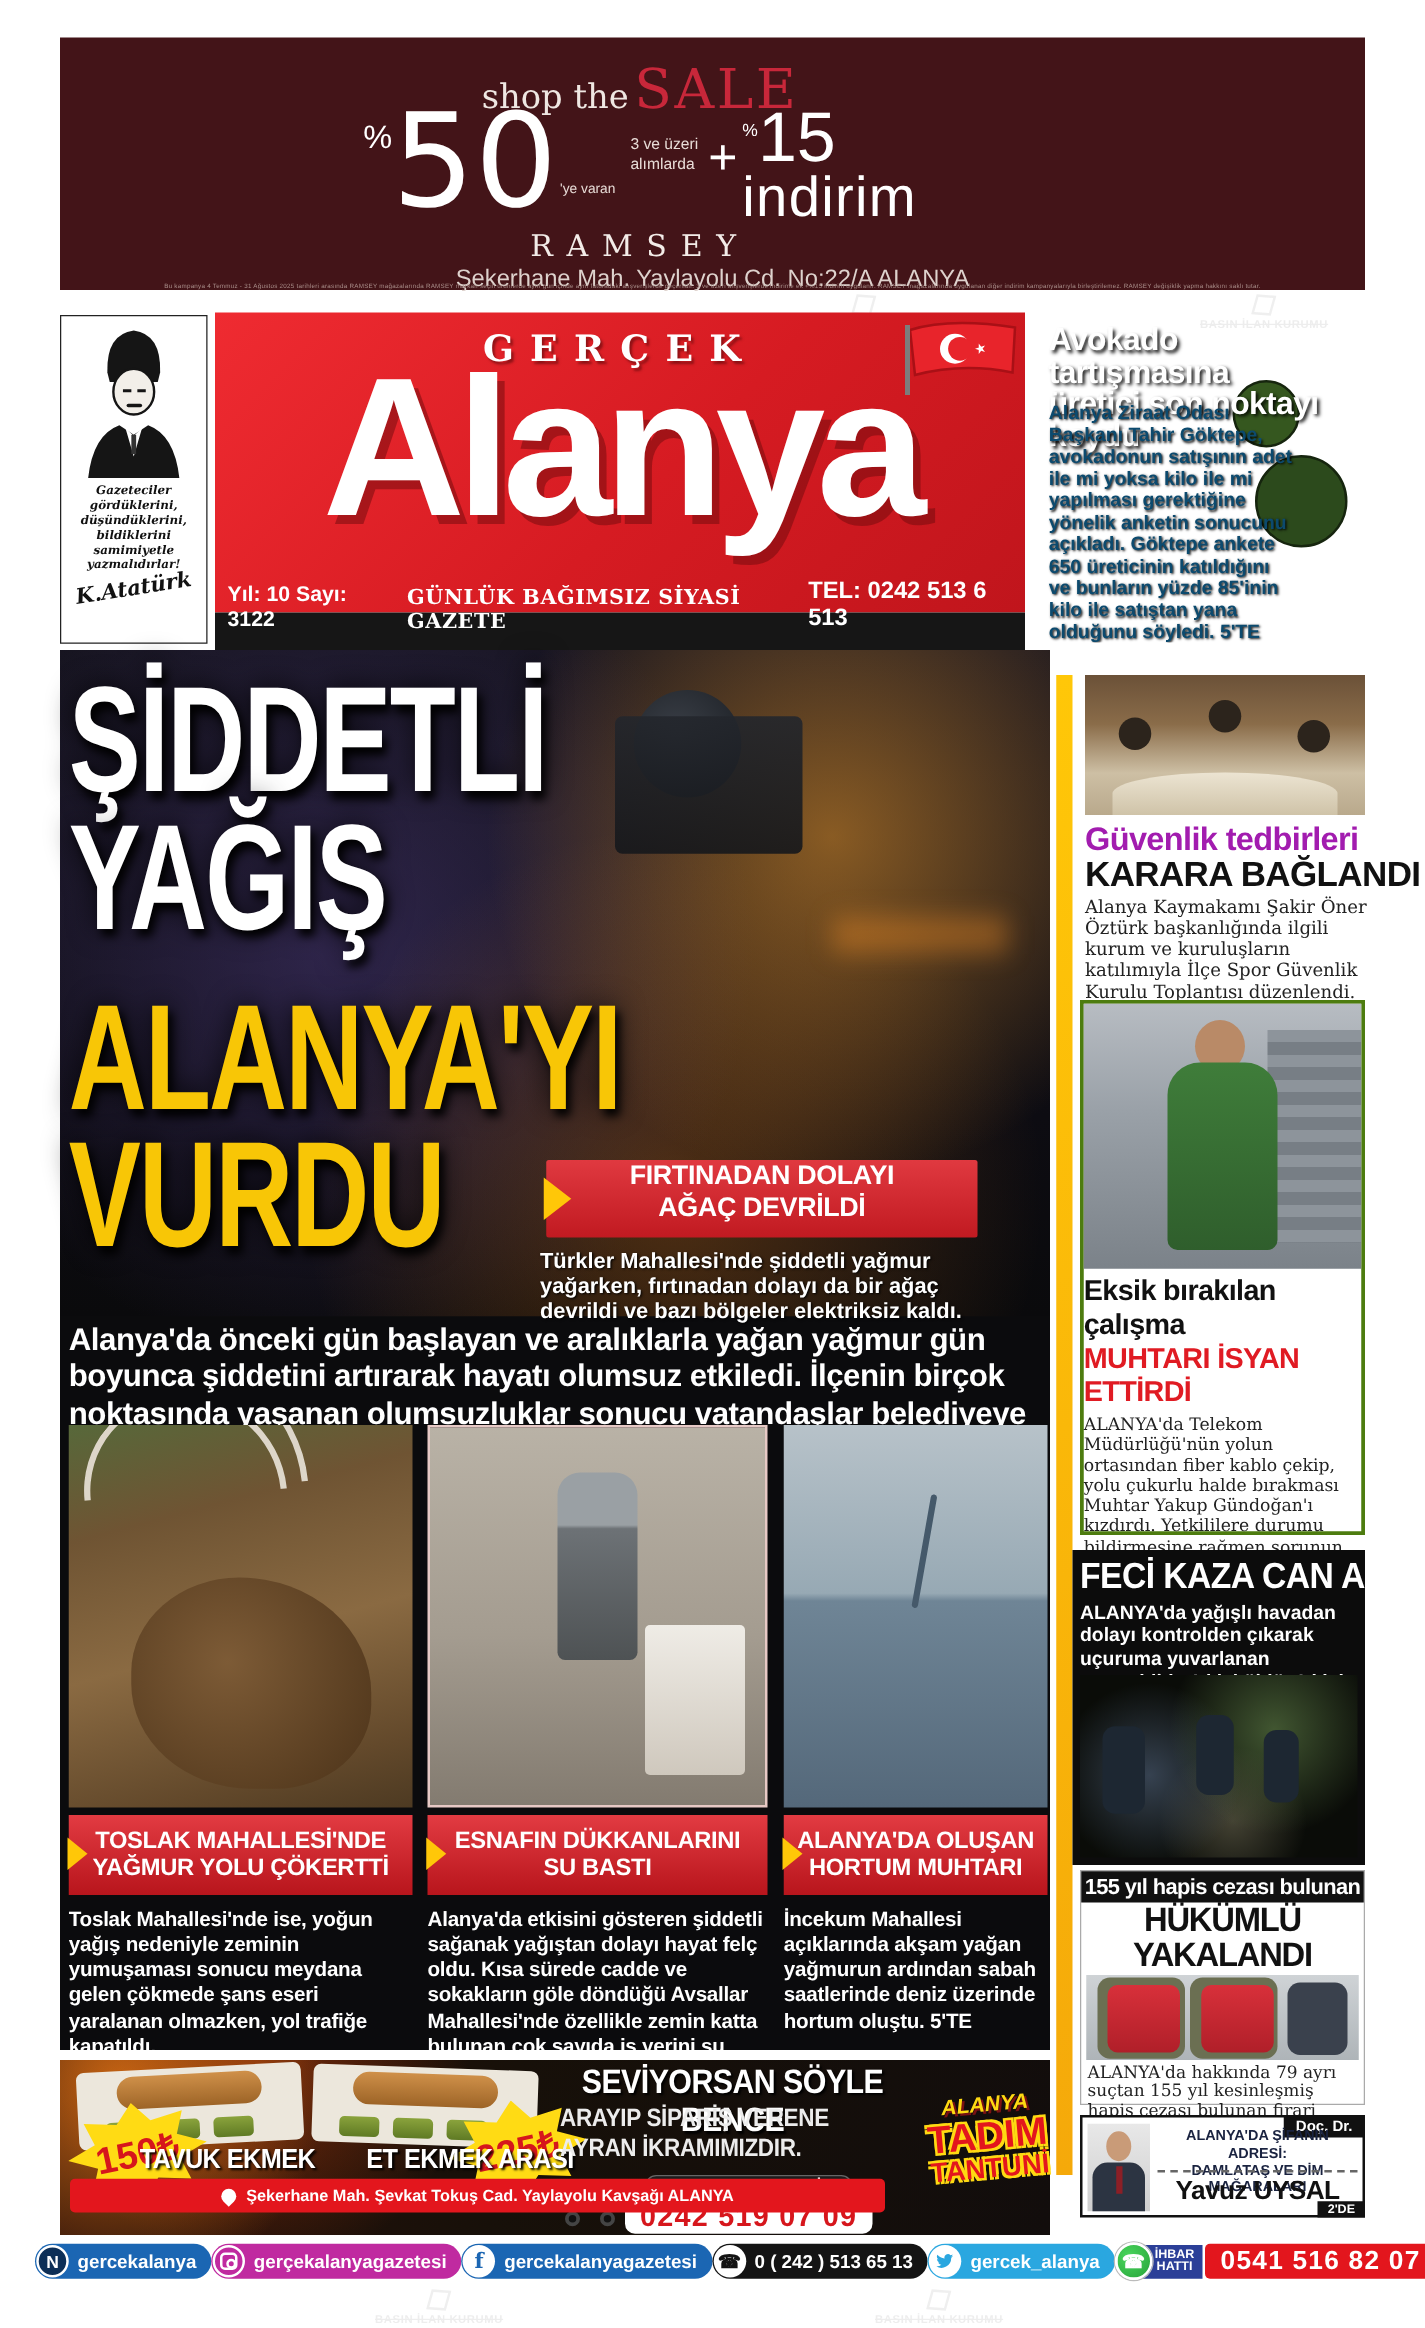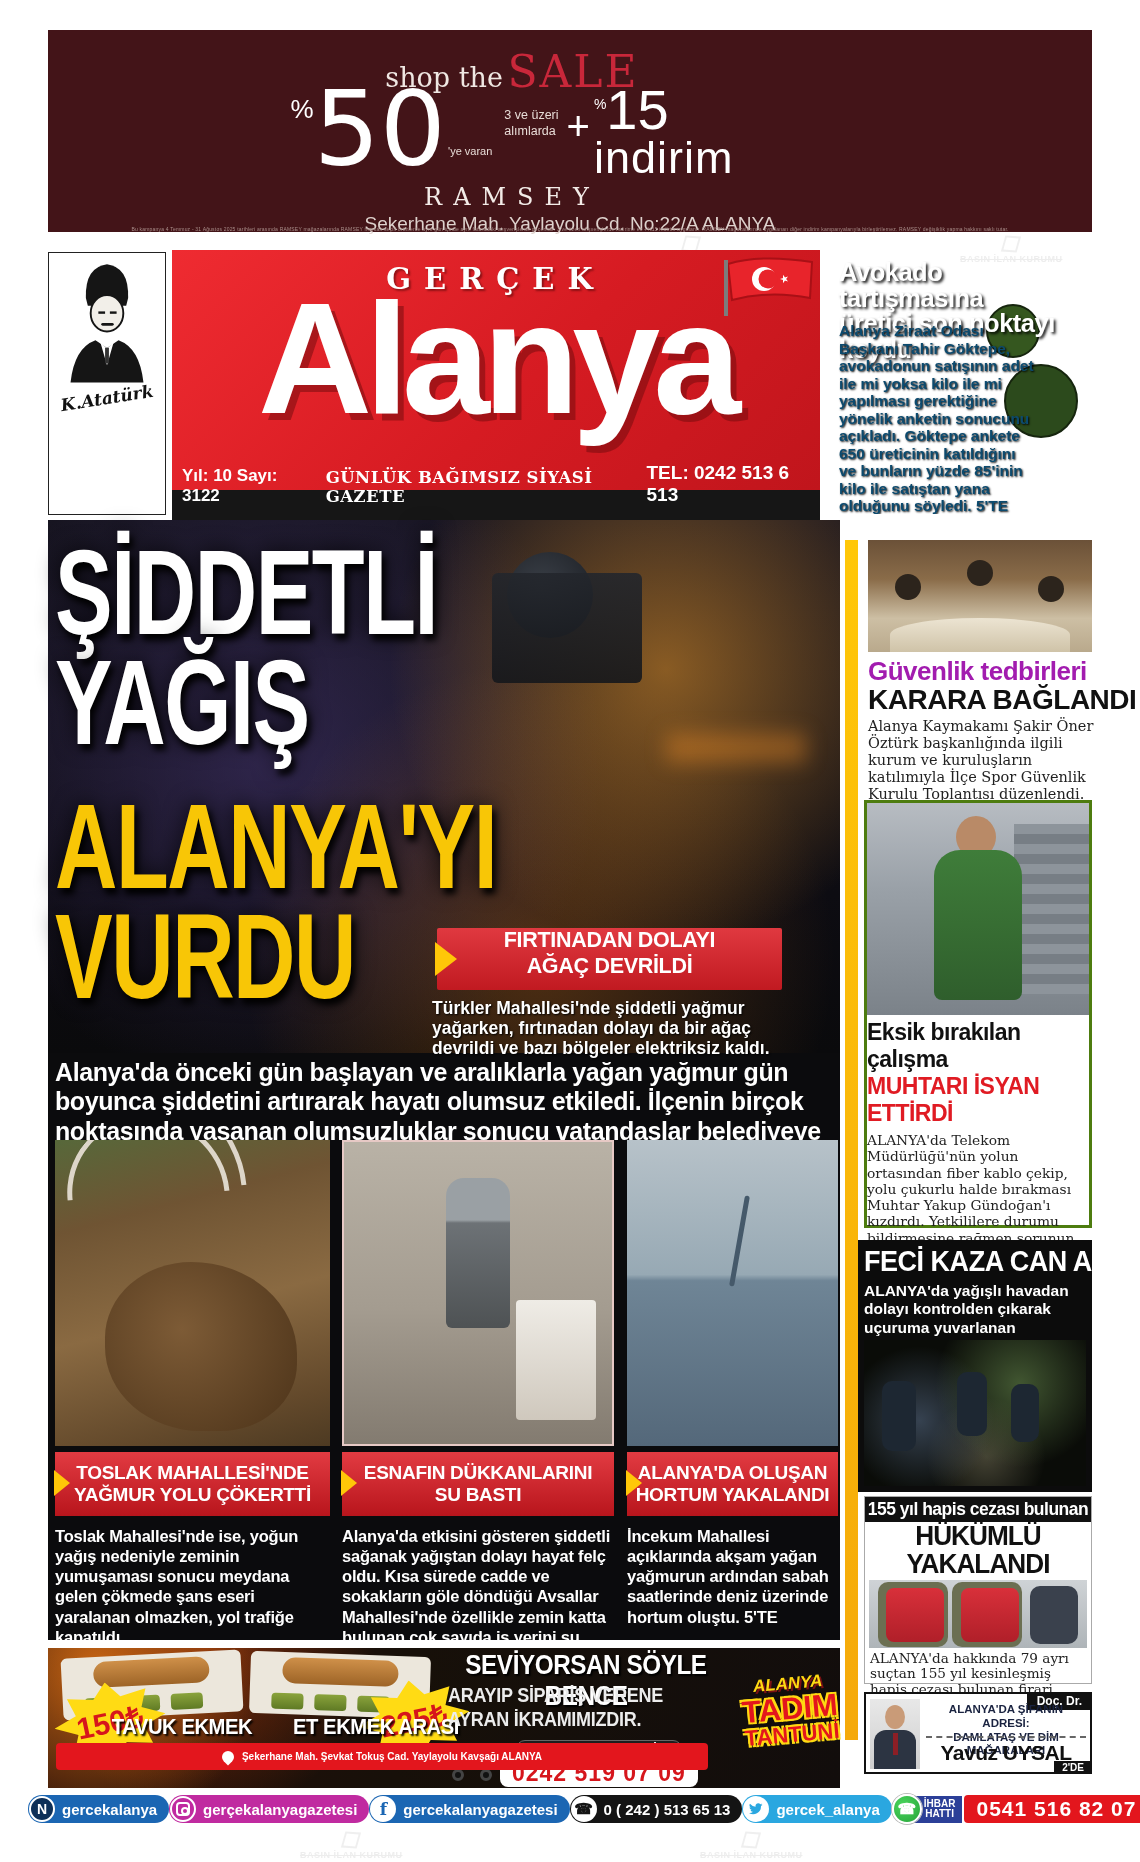--- a/index.html
+++ b/index.html
@@ -116,21 +116,21 @@
 .udash{position:absolute;left:60px;top:42px;width:160px;border-top:2px dashed #666}
 .uauthor{position:absolute;left:58px;top:47px;width:164px;text-align:center;font-size:21px;font-weight:bold;color:#111;letter-spacing:-.5px}
 
 .tad{position:absolute;left:48px;top:1648px;width:792px;height:140px;background:radial-gradient(circle at 6% 15%,rgba(243,126,22,.75),transparent 22%),radial-gradient(circle at 20% 0%,rgba(205,70,12,.5),transparent 26%),linear-gradient(100deg,#2a100a,#171009 45%,#120d0c)}
 .food{position:absolute;top:6px;width:180px;height:62px;background:#ece7dc;border-radius:6px;overflow:hidden}
 .bread{position:absolute;left:18%;top:8%;width:64%;height:42%;background:linear-gradient(180deg,#cf9049,#9d6427);border-radius:16px}
 .pick{position:absolute;bottom:8%;height:26%;width:18%;background:linear-gradient(180deg,#8aa33c,#5f7a24);border-radius:4px}
 .star{position:absolute;width:112px;height:78px;display:flex;align-items:center;justify-content:center;background:#ffdb14;clip-path:polygon(100% 50%,79.6% 62.2%,85.4% 85.4%,62.2% 79.6%,50% 100%,37.8% 79.6%,14.6% 85.4%,20.4% 62.2%,0% 50%,20.4% 37.8%,14.6% 14.6%,37.8% 20.4%,50% 0%,62.2% 20.4%,85.4% 14.6%,79.6% 37.8%);transform:rotate(-8deg)}
 .star b{font-size:30px;color:#d6161c;transform:rotate(-4deg)}
 .titem{position:absolute;top:66px;font-size:22px;font-weight:bold;color:#fff;letter-spacing:-.5px;text-align:center;transform:scaleX(.92);text-shadow:2px 2px 2px #000}
-.taddr{position:absolute;left:8px;top:95px;width:652px;height:27px;background:#e3161d;border-radius:4px;color:#fff;font-size:10px;font-weight:bold;display:flex;align-items:center;justify-content:center;gap:8px}
+.taddr{position:absolute;left:8px;top:95px;width:652px;height:27px;background:#e3161d;border-radius:4px;color:#fff;font-size:13px;font-weight:bold;display:flex;align-items:center;justify-content:center;gap:8px}
 .pin{width:12px;height:12px;border-radius:50% 50% 50% 0;background:#fff;transform:rotate(-45deg)}
 .thead{position:absolute;left:356px;top:2px;width:364px;text-align:center;font-size:27px;font-weight:bold;color:#fff;transform:scaleX(.9);letter-spacing:-.5px;text-shadow:2px 2px 2px #000}
 .tsub{position:absolute;left:400px;font-size:20px;font-weight:bold;color:#ececec;transform:scaleX(.9);transform-origin:left;letter-spacing:-.3px}
 .alo{position:absolute;left:402px;top:92px;display:flex;align-items:center;gap:6px}
 .scoot{position:relative;width:44px;height:34px}
 .scoot .b1{position:absolute;left:10px;top:4px;width:22px;height:18px;background:#d6161c;border-radius:4px 10px 2px 2px}
 .scoot .w1,.scoot .w2{position:absolute;bottom:0;width:12px;height:12px;border-radius:50%;background:#111;border:3px solid #444}
 .scoot .w1{left:2px}.scoot .w2{right:2px}
 .alocol{display:flex;flex-direction:column;align-items:center}
 .alop{background:#1d1d1d;border:1px solid #666;color:#fff;font-size:12.5px;font-weight:bold;border-radius:10px;padding:1px 14px;letter-spacing:1px}
@@ -219,20 +219,25 @@
   <svg width="96" height="128" viewBox="0 0 100 132">
     <path d="M28 42 Q27 10 50 7 Q73 10 72 42 L70 50 L30 50 Z" fill="#151515"></path>
     <ellipse cx="50" cy="58" rx="17" ry="19" fill="#f2efe9" stroke="#151515" stroke-width="2"></ellipse>
     <rect x="41" y="56" width="7" height="2.5" fill="#151515"></rect>
     <rect x="53" y="56" width="7" height="2.5" fill="#151515"></rect>
     <rect x="44" y="68" width="13" height="3" rx="1.5" fill="#151515"></rect>
     <path d="M12 130 Q16 94 38 86 L50 94 L62 86 Q84 94 88 130 Z" fill="#151515"></path>
     <path d="M43 88 L50 95 L57 88 L50 112 Z" fill="#fff"></path>
     <rect x="48" y="94" width="4" height="16" fill="#333"></rect>
   </svg>
+  <div class="q">
+    <span>Gazeteciler gördüklerini,</span><br>
+    <span>düşündüklerini, bildiklerini</span><br>
+    <span>samimiyetle yazmalıdırlar!</span>
+  </div>
   <div class="sig">K.Atatürk</div>
 </div>
 
 <div class="logo">
   <div class="kick">GERÇEK</div>
   <div class="ttl">Alanya</div>
   <svg class="flag" width="96" height="64" viewBox="0 0 96 64">
     <path d="M8 10 Q40 0 92 8 L90 44 Q50 36 12 46 Z" fill="#e8242b" stroke="#a91016" stroke-width="2"></path>
     <circle cx="44" cy="25" r="12" fill="#fff"></circle>
     <circle cx="48" cy="25" r="9.5" fill="#e8242b"></circle>
@@ -286,21 +291,21 @@
   <div class="sh sh1">
     <b>TOSLAK MAHALLESİ'NDE</b>
       <b>YAĞMUR YOLU ÇÖKERTTİ</b>
   </div>
   <div class="sh sh2">
     <b>ESNAFIN DÜKKANLARINI</b>
       <b>SU BASTI</b>
   </div>
   <div class="sh sh3">
     <b>ALANYA'DA OLUŞAN</b>
-      <b>HORTUM YAKALANDI</b>
+      <b>HORTUM MUHTARI</b>
   </div>
   <div class="sb sb1">Toslak Mahallesi'nde ise, yoğun yağış nedeniyle zeminin yumuşaması sonucu meydana gelen çökmede şans eseri yaralanan olmazken, yol trafiğe kapatıldı.</div>
   <div class="sb sb2">Alanya'da etkisini gösteren şiddetli sağanak yağıştan dolayı hayat felç oldu. Kısa sürede cadde ve sokakların göle döndüğü Avsallar Mahallesi'nde özellikle zemin katta bulunan çok sayıda iş yerini su bastı.</div>
   <div class="sb sb3">İncekum Mahallesi açıklarında akşam yağan yağmurun ardından sabah saatlerinde deniz üzerinde hortum oluştu. 5'TE</div>
 </main>
 
 <div class="ybar"></div>
 
 <section>
   <div class="gphoto">

